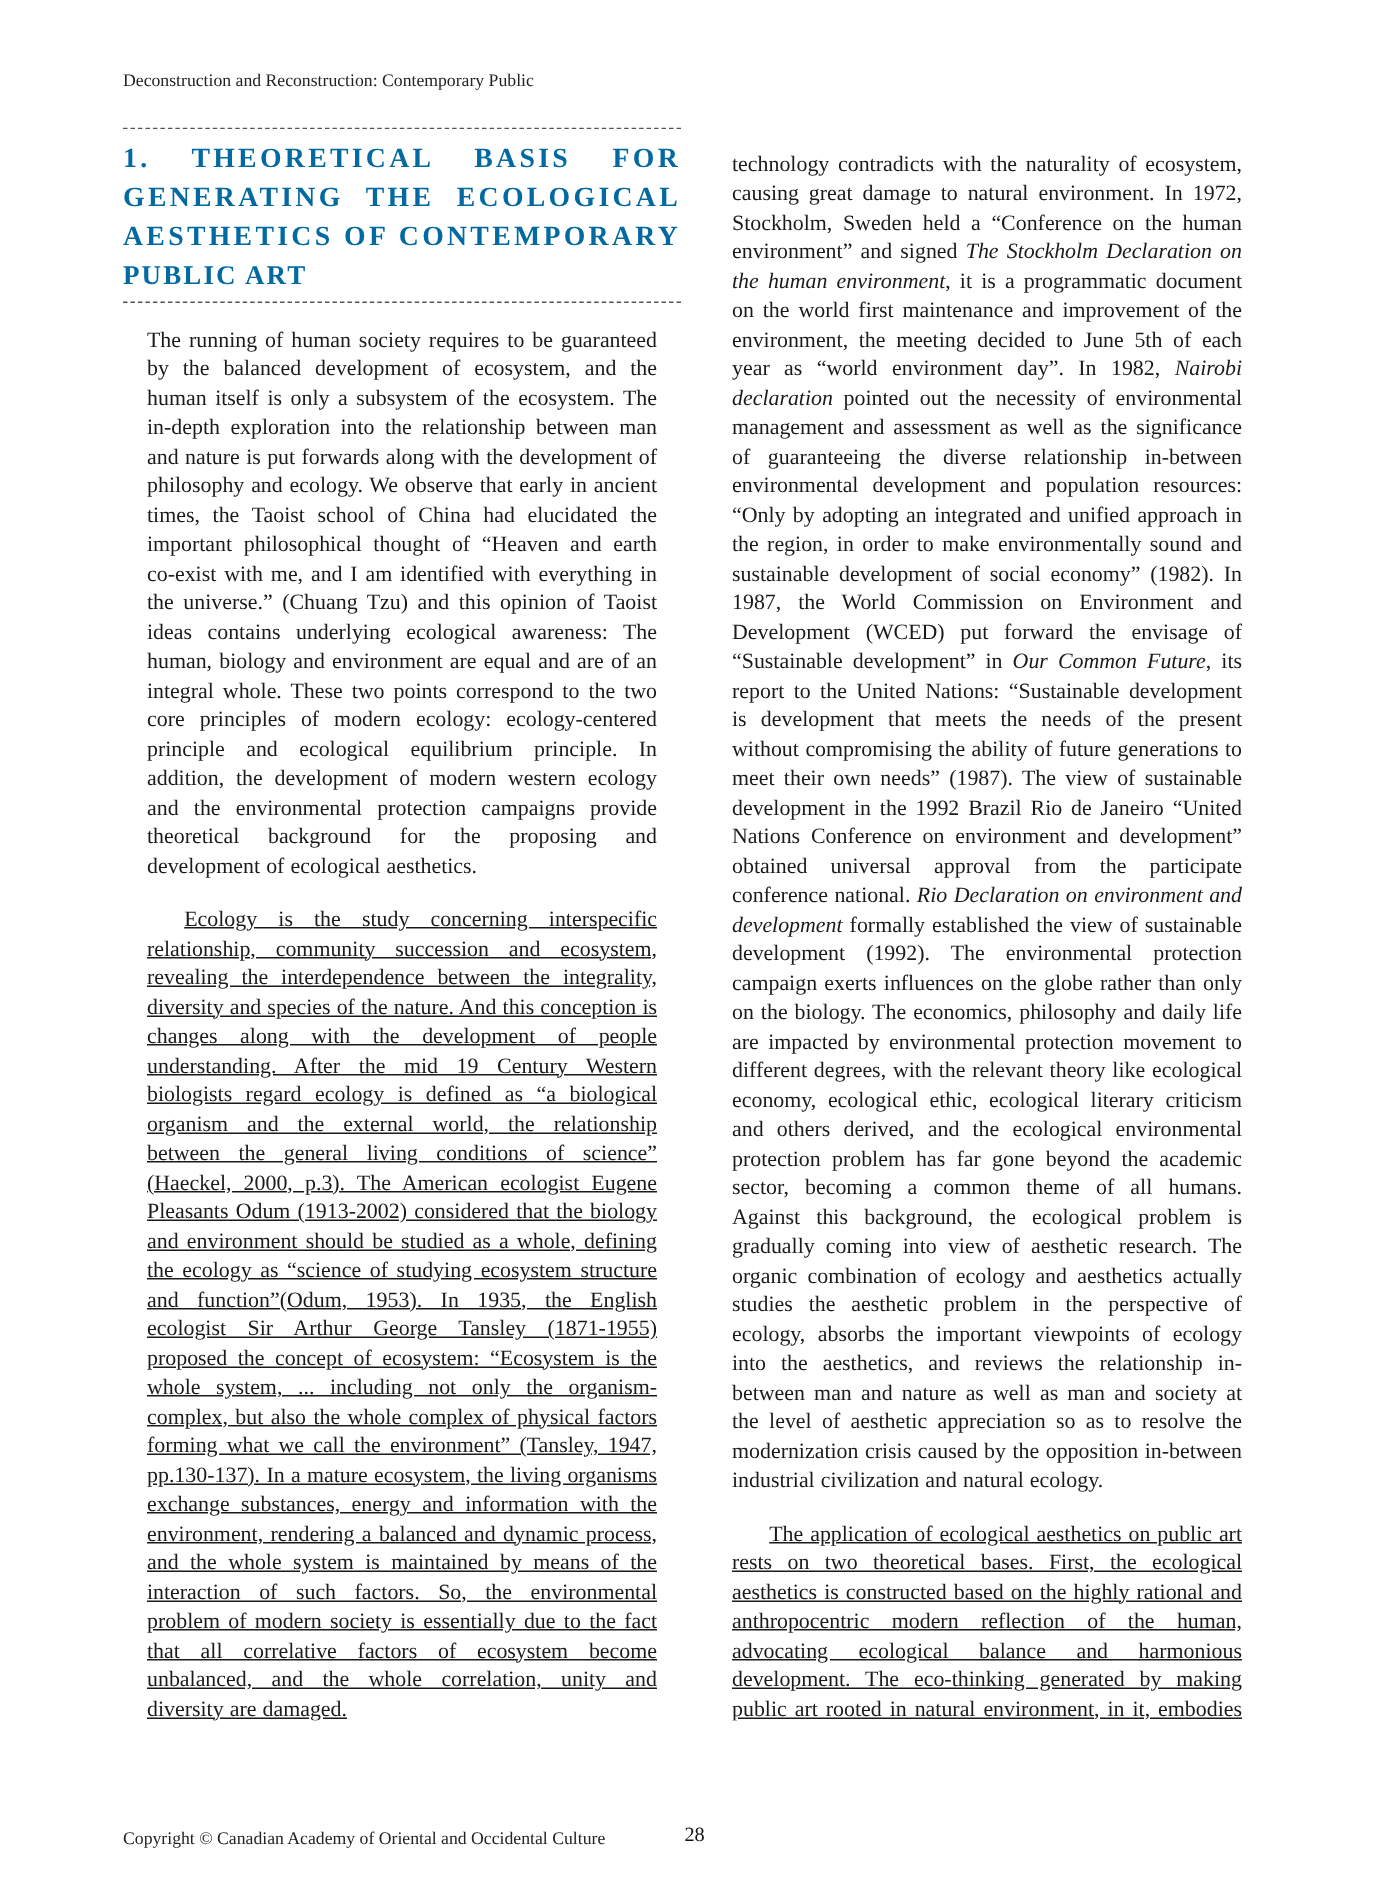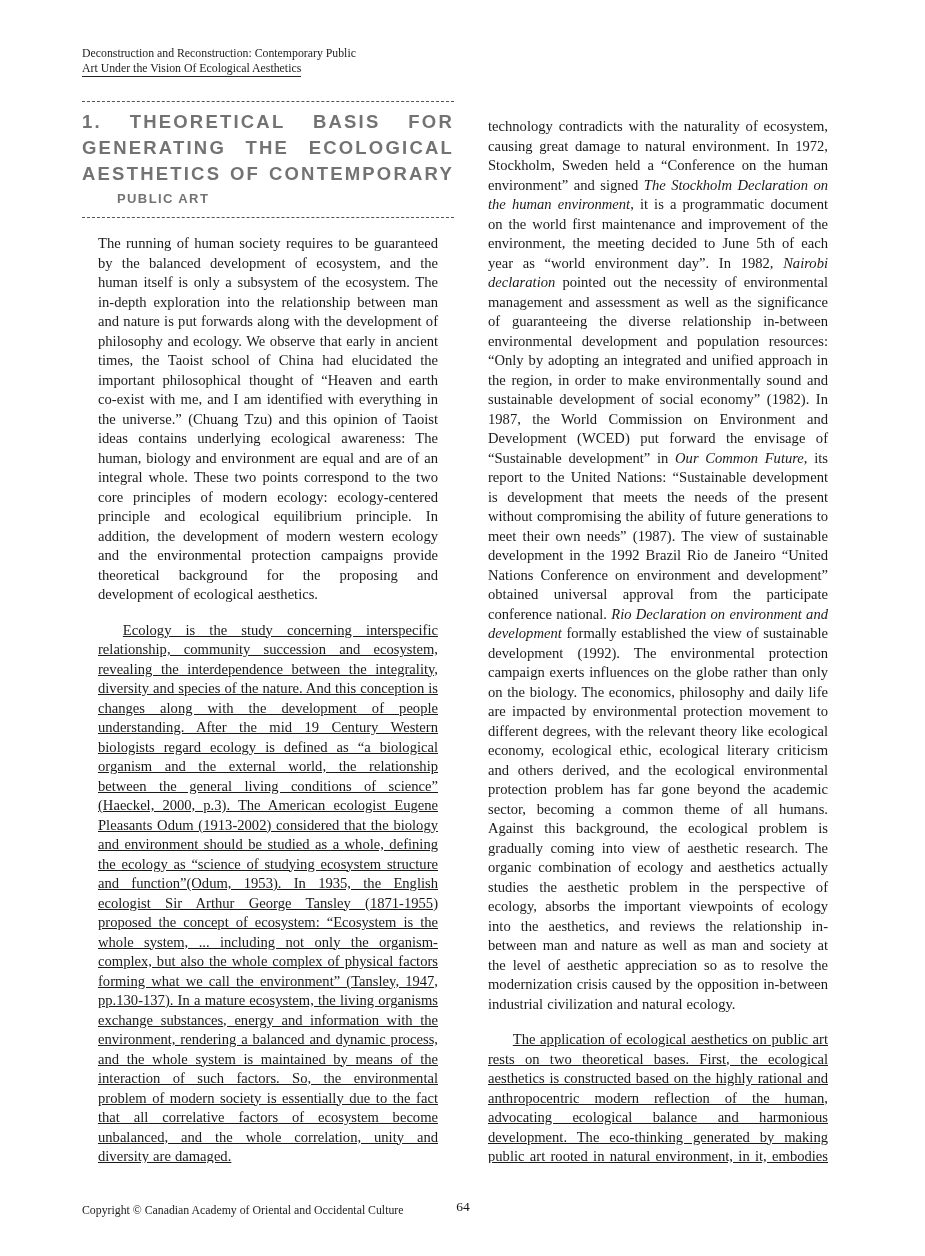--- a/index.html
+++ b/index.html
@@ -38,53 +38,52 @@
   }
   .col {
     width: 372px;
     flex: 0 0 372px;
   }
   .section-heading-block {
     border-top: 1px dashed #555;
     border-bottom: 1px dashed #555;
     padding: 7px 0 6px 0;
     margin-bottom: 7px;
-    font-family: Liberation Sans, sans-serif;
+    font-family: Liberation Serif, serif;
     font-weight: bold;
-    color: #737373;
+    color: #0369a1;
   }
   .heading-main {
     display: block;
     font-size: 18.5px;
     line-height: 26px;
     letter-spacing: 2.2px;
     text-align: justify;
     text-align-last: justify;
   }
   .heading-tail {
     display: block;
-    font-size: 13px;
+    font-size: 18px;
     line-height: 24px;
     letter-spacing: 1.4px;
-    margin-left: 35px;
   }
   .col-text p.para {
     margin: 16px;
     font-size: 14.6px;
     line-height: 19.5px;
     text-align: justify;
     word-spacing: 0.4px;
   }
   .col-text p.para.indent { text-indent: 1.7em; text-decoration: underline; }
   .col-text sup { font-size: 0.62em; line-height: 0; }
   .footer {
     position: absolute;
     left: 82px;
     right: 81px;
-    bottom: 38px;
+    bottom: 22px;
     height: 18px;
   }
   .footer .copyright {
     font-size: 11.8px;
     color: #222;
   }
   .footer .page-num {
     position: absolute;
     left: 50%;
     transform: translateX(-50%);
@@ -93,21 +92,20 @@
     color: #111;
   }
 </style>
 </head>
 <body>
 
 <div class="page">
 
   <div class="running-header">
     <div class="line1">Deconstruction and Reconstruction: Contemporary Public</div>
-    <div><span class="line2">Art Under the Vision Of Ecological Aesthetics</span></div>
   </div>
 
   <div class="columns">
 
     <div class="col">
       <div class="section-heading-block">
         <span class="heading-main">1. THEORETICAL BASIS FOR GENERATING THE ECOLOGICAL AESTHETICS OF CONTEMPORARY</span>
         <span class="heading-tail">PUBLIC ART</span>
       </div>
       <div class="col-text">
@@ -121,16 +119,16 @@
       <div class="col-text">
           <p class="para"><span>technology contradicts with the naturality of ecosystem, causing great damage to natural environment. In 1972, Stockholm, Sweden held a “Conference on the human environment” and signed </span><span style="font-style: italic;">The Stockholm Declaration on the human environment</span><span>, it is a programmatic document on the world first maintenance and improvement of the environment, the meeting decided to June 5th of each year as “world environment day”. In 1982, </span><span style="font-style: italic;">Nairobi declaration</span><span> pointed out the necessity of environmental management and assessment as well as the significance of guaranteeing the diverse relationship in-between environmental development and population resources: “Only by adopting an integrated and unified approach in the region, in order to make environmentally sound and sustainable development of social economy” (1982). In 1987, the World Commission on Environment and Development (WCED) put forward the envisage of “Sustainable development” in </span><span style="font-style: italic;">Our Common Future</span><span>, its report to the United Nations: “Sustainable development is development that meets the needs of the present without compromising the ability of future generations to meet their own needs” (1987). The view of sustainable development in the 1992 Brazil Rio de Janeiro “United Nations Conference on environment and development” obtained universal approval from the participate conference national. </span><span style="font-style: italic;">Rio Declaration on environment and development</span><span> formally established the view of sustainable development (1992). The environmental protection campaign exerts influences on the globe rather than only on the biology. The economics, philosophy and daily life are impacted by environmental protection movement to different degrees, with the relevant theory like ecological economy, ecological ethic, ecological literary criticism and others derived, and the ecological environmental protection problem has far gone beyond the academic sector, becoming a common theme of all humans. Against this background, the ecological problem is gradually coming into view of aesthetic research. The organic combination of ecology and aesthetics actually studies the aesthetic problem in the perspective of ecology, absorbs the important viewpoints of ecology into the aesthetics, and reviews the relationship in-between man and nature as well as man and society at the level of aesthetic appreciation so as to resolve the modernization crisis caused by the opposition in-between industrial civilization and natural ecology.</span></p>
           <p class="para indent"><span>The application of ecological aesthetics on public art rests on two theoretical bases. First, the ecological aesthetics is constructed based on the highly rational and anthropocentric modern reflection of the human, advocating ecological balance and harmonious development. The eco-thinking generated by making public art rooted in natural environment, in it, embodies desires that the human is like to live with the natural environment in harmony, implying post-modern reflection to a certain degree. Hence, the ecological</span></p>
         </div>
     </div>
 
   </div>
 
   <div class="footer">
     <span class="copyright">Copyright © Canadian Academy of Oriental and Occidental Culture</span>
-    <span class="page-num">64</span>
+    <span class="page-num">28</span>
   </div>
 
 </div>
 
 </body></html>

